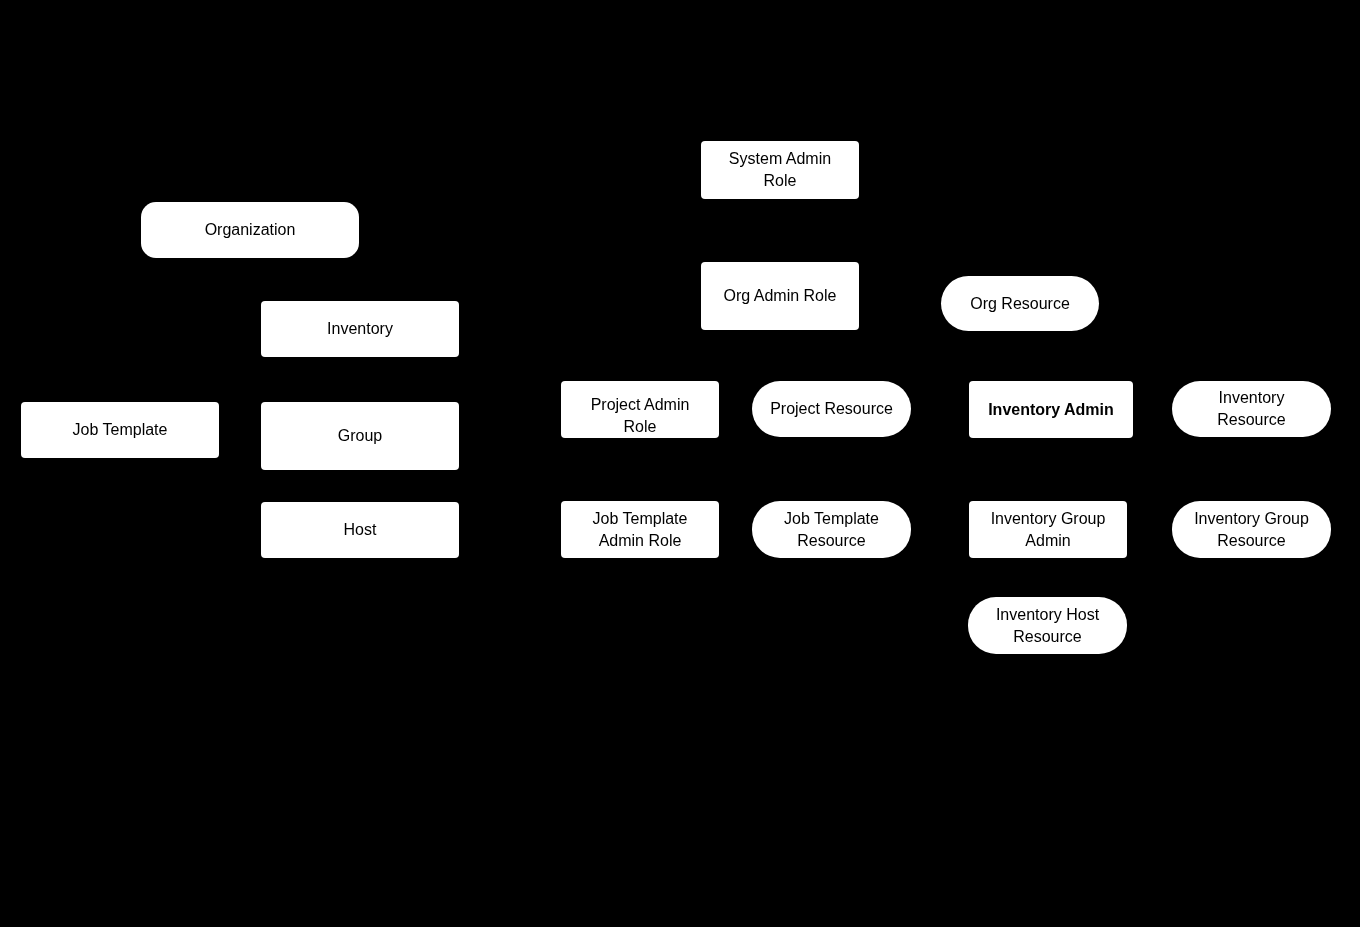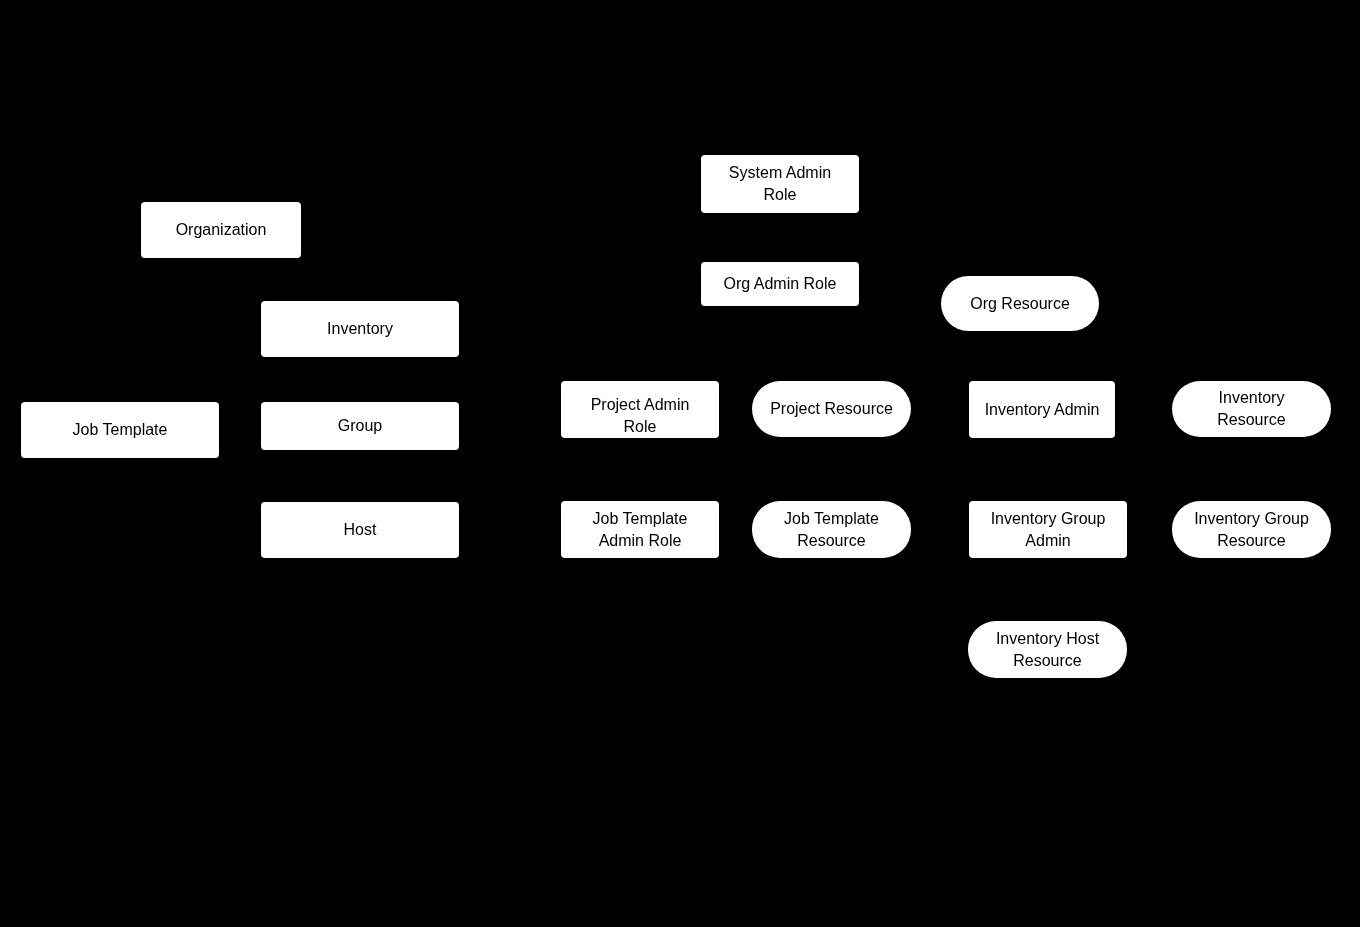--- a/index.html
+++ b/index.html
@@ -30,38 +30,38 @@
     line-height: 22px;
   }
   .node .label {
     white-space: pre-line;
     padding: 0 6px;
   }
   .rect { border-radius: 4px; }
   .stadium { border-radius: 28px; }
 
   
-  #n-organization            { left: 141px;  top: 202px; width: 160px; height: 56px; }
+  #n-organization            { left: 141px;  top: 202px; width: 218px; height: 56px; border-radius: 15px; }
   #n-project                 { left: 21px;   top: 301px; width: 198px; height: 56px; }
   #n-inventory               { left: 261px;  top: 301px; width: 198px; height: 56px; }
   #n-job-template            { left: 21px;   top: 402px; width: 198px; height: 56px; }
-  #n-group                   { left: 261px;  top: 402px; width: 198px; height: 48px; }
+  #n-group                   { left: 261px;  top: 402px; width: 198px; height: 68px; }
   #n-host                    { left: 261px;  top: 502px; width: 198px; height: 56px; }
-  #n-system-admin-role       { left: 701px;  top: 155px; width: 158px; height: 58px; }
-  #n-org-admin-role          { left: 701px;  top: 262px; width: 158px; height: 44px; }
+  #n-system-admin-role       { left: 701px;  top: 141px; width: 158px; height: 58px; }
+  #n-org-admin-role          { left: 701px;  top: 262px; width: 158px; height: 68px; }
   #n-org-resource            { left: 941px;  top: 262px; width: 158px; height: 55px; margin-top: 14px; }
   #n-project-admin-role      { left: 561px;  top: 381px; width: 158px; height: 57px; align-items: flex-end; }
   #n-project-resource        { left: 752px;  top: 381px; width: 159px; height: 56px; }
-  #n-inventory-admin         { left: 969px;  top: 381px; width: 146px; height: 57px; }
+  #n-inventory-admin         { left: 969px;  top: 381px; width: 164px; height: 57px; font-weight: bold; }
   #n-inventory-resource      { left: 1172px; top: 381px; width: 159px; height: 56px; }
   #n-job-template-admin-role { left: 561px;  top: 501px; width: 158px; height: 57px; }
   #n-job-template-resource   { left: 752px;  top: 501px; width: 159px; height: 57px; }
   #n-inventory-group-admin   { left: 969px;  top: 501px; width: 158px; height: 57px; }
   #n-inventory-group-resource{ left: 1172px; top: 501px; width: 159px; height: 57px; }
-  #n-inventory-host-resource { left: 968px;  top: 621px; width: 159px; height: 57px; }
+  #n-inventory-host-resource { left: 968px;  top: 597px; width: 159px; height: 57px; }
 </style>
 </head>
 <body>
 
 <div class="diagram">
 
   <div id="n-organization" class="node rect">
     <span class="label">Organization</span>
   </div>
 

